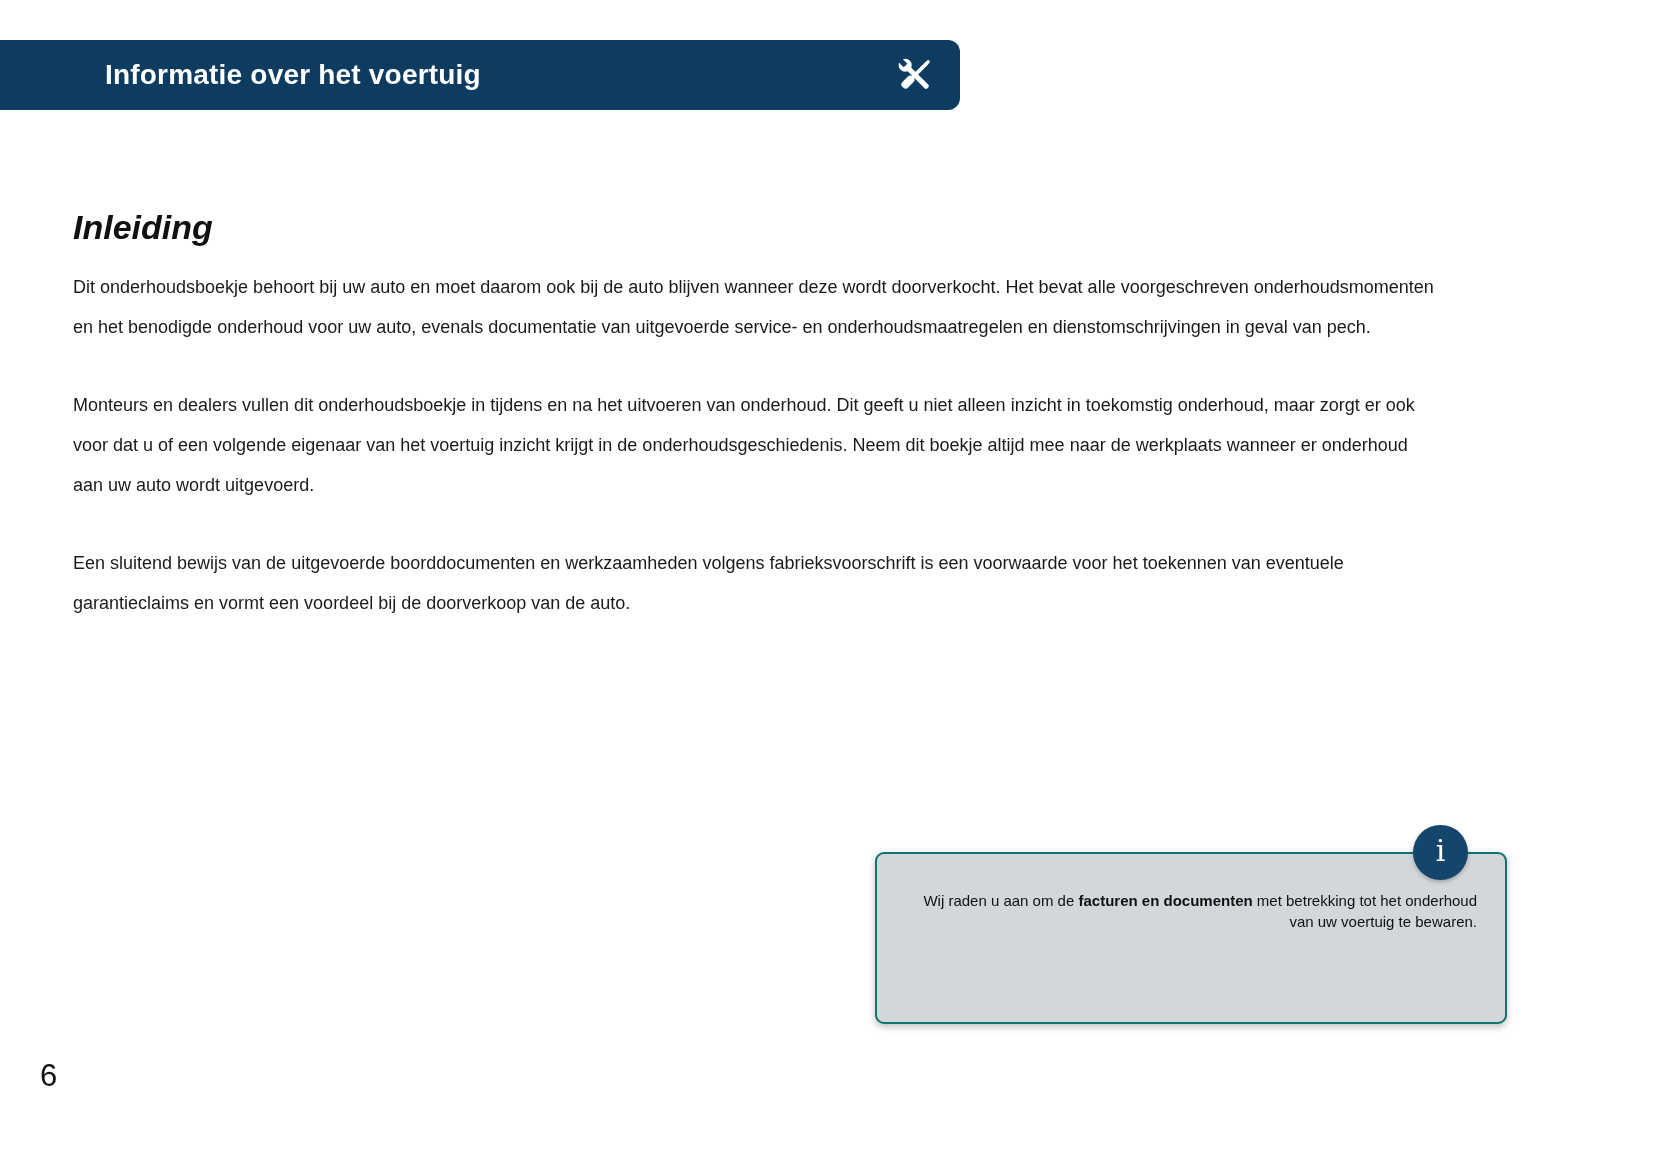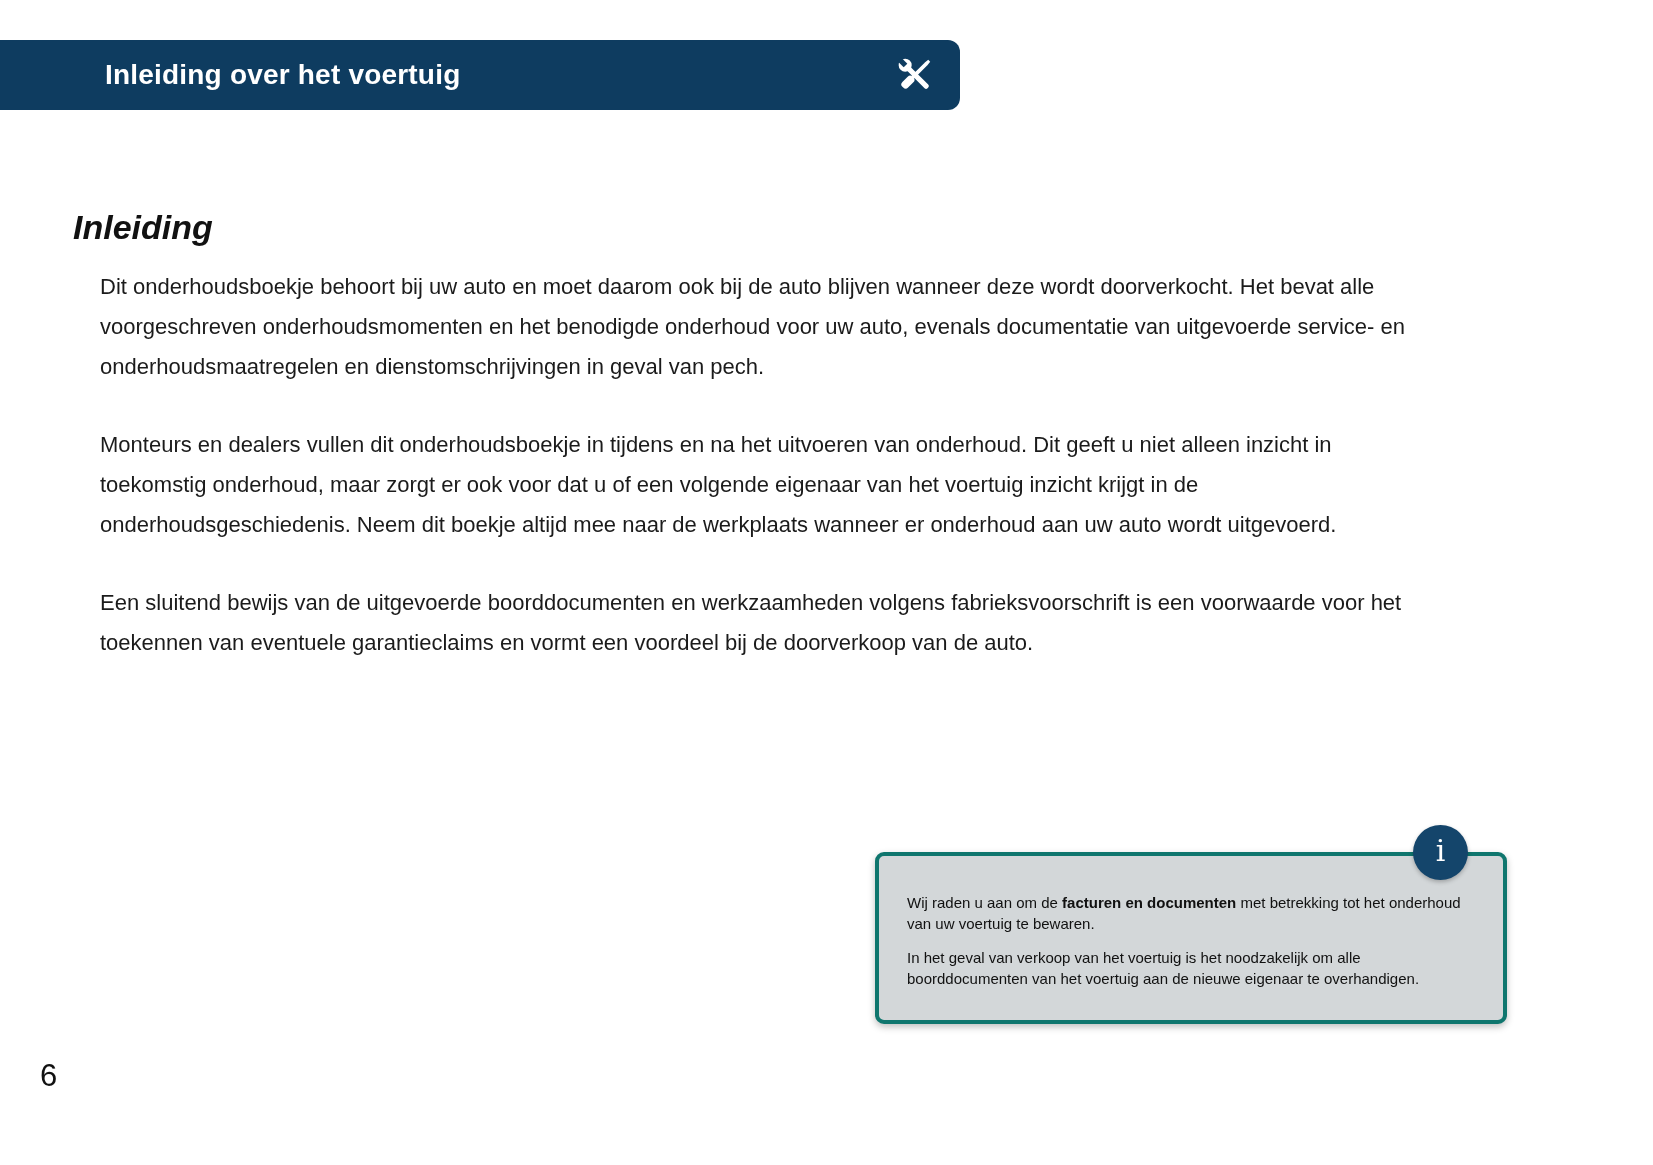--- a/index.html
+++ b/index.html
@@ -49,39 +49,39 @@
     width: 1368px;
   }
   .section-heading {
     font-size: 34px;
     font-weight: bold;
     color: #111111;
     margin-bottom: 20px;
     font-style: italic;
   }
   .content p {
-    font-size: 22px;
+    font-size: 18px;
     line-height: 40px;
     color: #1b1b1b;
     margin-bottom: 38px;
-    margin-left: 27px;
   }
 
   
   .info-box {
     position: absolute;
     left: 875px;
     top: 852px;
     width: 632px;
     height: 172px;
     background: #d3d7d9;
-    border: 4px solid #0f766e;
+    border: 2px solid #0f766e;
     border-radius: 9px;
     box-shadow: 0 3px 7px rgba(0,0,0,0.25);
     padding: 36px 28px 20px 28px;
+    text-align: right;
   }
   .info-box p {
     font-size: 15px;
     line-height: 21px;
     color: #111111;
   }
   .info-box p + p { margin-top: 13px; }
   .info-icon {
     position: absolute;
     left: 1413px;
@@ -111,21 +111,21 @@
     font-size: 31px;
     color: #111111;
   }
 </style>
 </head>
 <body>
 
 <div class="page">
 
   <div class="header-bar">
-    <div class="header-title">Inleiding over het voertuig</div>
+    <div class="header-title">Informatie over het voertuig</div>
     <svg class="header-icon" viewBox="0 0 48 48" aria-hidden="true">
 
       <g transform="rotate(45 24 24)" fill="#ffffff">
         <polygon points="22.6,3 25.4,3 26,8 22,8"></polygon>
         <rect x="22" y="7" width="4" height="21" rx="1.5"></rect>
         <rect x="19.8" y="27" width="8.4" height="15" rx="3.6"></rect>
       </g>
 
       <g transform="rotate(-45 24 24)">
         <circle cx="24" cy="9.5" r="6.8" fill="#ffffff"></circle>
@@ -139,21 +139,20 @@
     <h1 class="section-heading">Inleiding</h1>
     <p>Dit onderhoudsboekje behoort bij uw auto en moet daarom ook bij de auto blijven wanneer deze wordt doorverkocht. Het bevat alle voorgeschreven onderhoudsmomenten en het benodigde onderhoud voor uw auto, evenals documentatie van uitgevoerde service- en onderhoudsmaatregelen en dienstomschrijvingen in geval van pech.</p>
     <p>Monteurs en dealers vullen dit onderhoudsboekje in tijdens en na het uitvoeren van onderhoud. Dit geeft u niet alleen inzicht in toekomstig onderhoud, maar zorgt er ook voor dat u of een volgende eigenaar van het voertuig inzicht krijgt in de onderhoudsgeschiedenis. Neem dit boekje altijd mee naar de werkplaats wanneer er onderhoud aan uw auto wordt uitgevoerd.</p>
     <p>Een sluitend bewijs van de uitgevoerde boorddocumenten en werkzaamheden volgens fabrieksvoorschrift is een voorwaarde voor het toekennen van eventuele garantieclaims en vormt een voordeel bij de doorverkoop van de auto.</p>
   </div>
 
   <div class="info-box">
     <p>
       <span>Wij raden u aan om de </span><b>facturen en documenten</b><span> met betrekking tot het onderhoud van uw voertuig te bewaren.</span>
     </p>
-    <p>In het geval van verkoop van het voertuig is het noodzakelijk om alle boorddocumenten van het voertuig aan de nieuwe eigenaar te overhandigen.</p>
   </div>
   <div class="info-icon">
     <span>i</span>
   </div>
 
   <div class="page-number">6</div>
 
 </div>
 
 </body></html>

